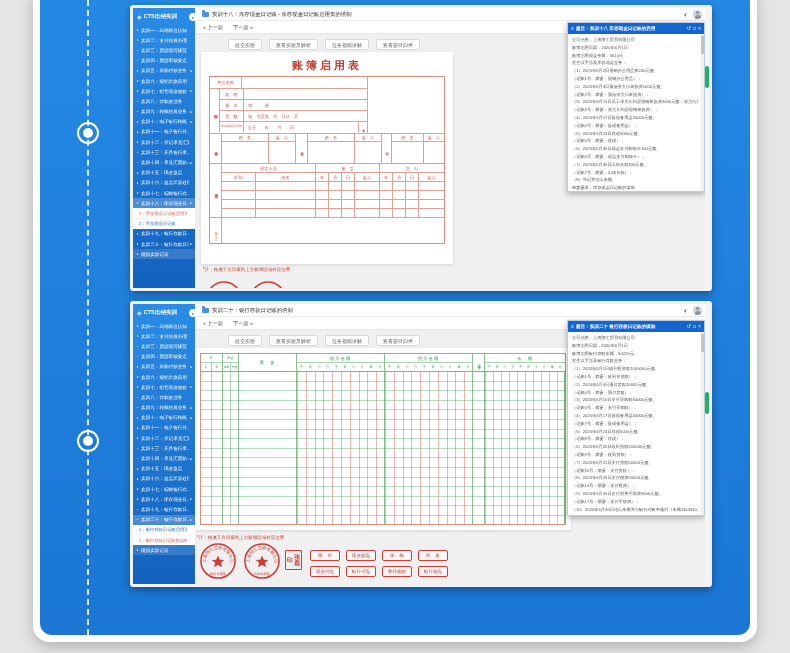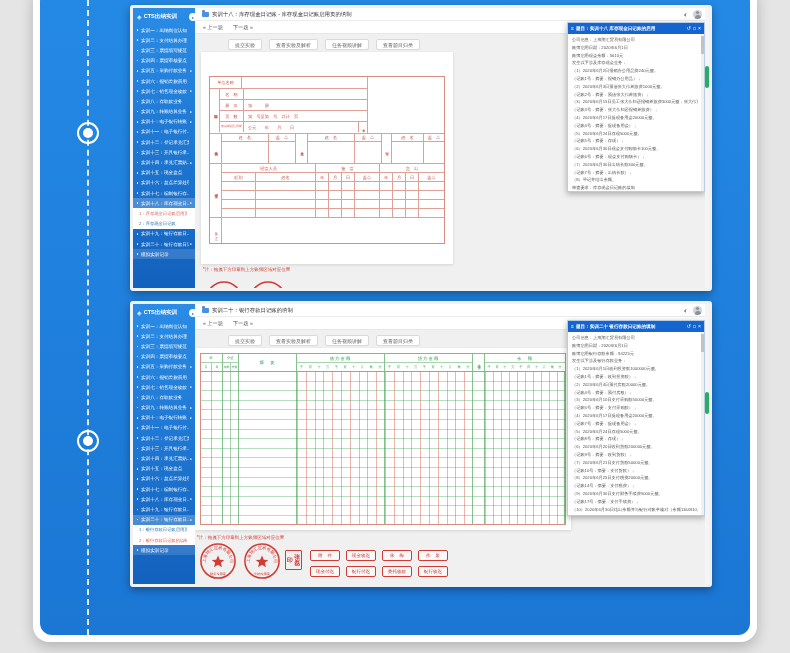--- a/index.html
+++ b/index.html
@@ -298,20 +298,21 @@
       <div class="content"></div>
       <div class="toolbar">
 
       <div class="tbtn">提交实验</div>
           <div class="tbtn">查看实验及解析</div>
           <div class="tbtn">任务视频讲解</div>
           <div class="tbtn">查看题目归类</div>
         </div>
 
       <div class="sheet1">
+        <div class="sheet-title">账簿启用表</div>
         <div class="ftable">
 
           <div class="fr" style="height:56px;">
             <div style="width:158px;" class="br">
               <div class="fr bb" style="height:12px;">
                 <div class="fc br" style="width:32px;">单位名称</div>
                 <div class="fc" style="flex:1;"></div>
               </div>
               <div class="fr" style="height:43px;">
                 <div class="fc br vt" style="width:10px; font-size:3.8px;">本账簿</div>

